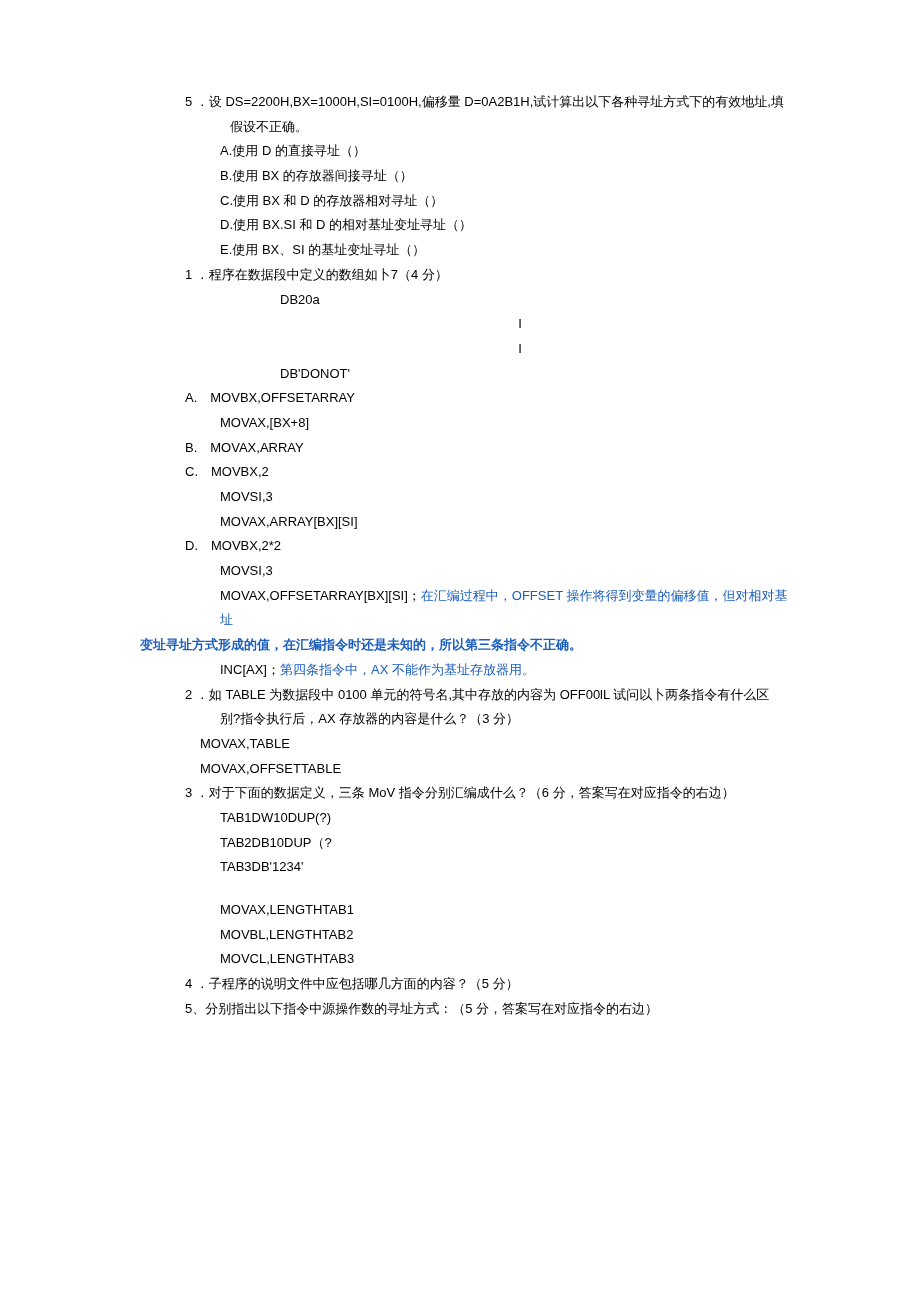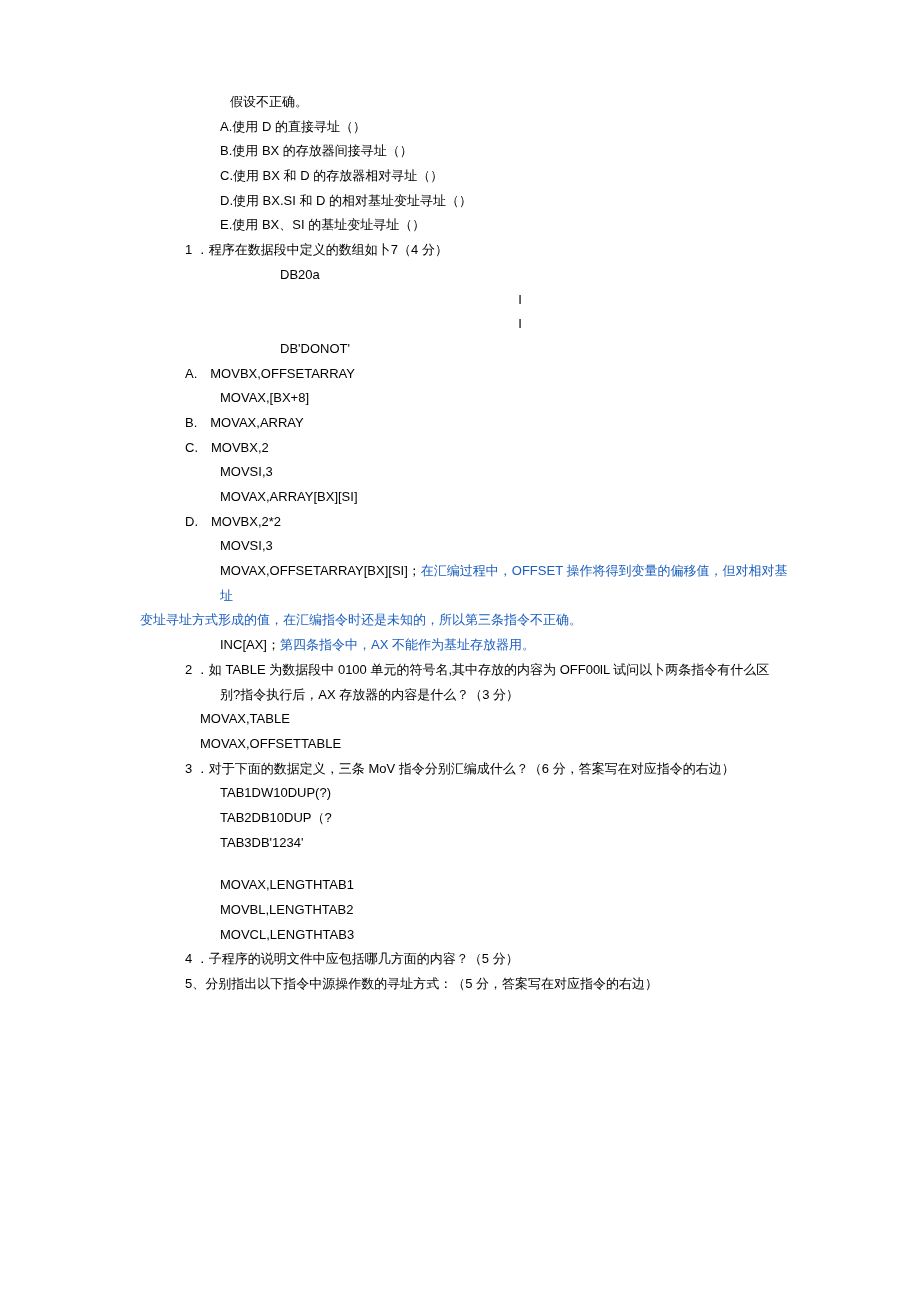--- a/index.html
+++ b/index.html
@@ -27,20 +27,23 @@
   .indent-opt-body { padding-left: 100px; }
   .blue { color: #1b5ebf; }
   .indent-mov { padding-left: 80px; }
   .row { display: block; }
 </style>
 </head>
 <body>
 
 <div class="page">
 
+  <div class="row indent-q5">
+    <span>5 ．</span><span>设 DS=2200H,BX=1000H,SI=0100H,偏移量 D=0A2B1H,试计算出以下各种寻址方式下的有效地址,填</span>
+  </div>
   <div class="row indent-q5-body">假设不正确。</div>
   <div class="row indent-q5-opt">A.使用 D 的直接寻址（）</div>
   <div class="row indent-q5-opt">B.使用 BX 的存放器间接寻址（）</div>
   <div class="row indent-q5-opt">C.使用 BX 和 D 的存放器相对寻址（）</div>
   <div class="row indent-q5-opt">D.使用 BX.SI 和 D 的相对基址变址寻址（）</div>
   <div class="row indent-q5-opt">E.使用 BX、SI 的基址变址寻址（）</div>
 
 
   <div class="row indent-q">
     <span>1 ．</span><span>程序在数据段中定义的数组如卜7（4 分）</span>
@@ -57,21 +60,21 @@
 
   <div class="row indent-opt">C.　MOVBX,2</div>
   <div class="row indent-opt-body">MOVSI,3</div>
   <div class="row indent-opt-body">MOVAX,ARRAY[BX][SI]</div>
 
   <div class="row indent-opt">D.　MOVBX,2*2</div>
   <div class="row indent-opt-body">MOVSI,3</div>
   <div class="row indent-opt-body">
     <span>MOVAX,OFFSETARRAY[BX][SI]；</span><span class="blue">在汇编过程中，OFFSET 操作将得到变量的偏移值，但对相对基址</span>
   </div>
-  <div class="row blue" style="padding-left:20px;">变址寻址方式形成的值，在汇编指令时还是未知的，所以第三条指令不正确。</div>
+  <div class="row blue" style="padding-left:20px;font-weight:bold;">变址寻址方式形成的值，在汇编指令时还是未知的，所以第三条指令不正确。</div>
   <div class="row indent-opt-body">
     <span>INC[AX]；</span><span class="blue">第四条指令中，AX 不能作为基址存放器用。</span>
   </div>
 
   <div class="row indent-q">
     <span>2 ．</span><span>如 TABLE 为数据段中 0100 单元的符号名,其中存放的内容为 OFF00lL 试问以卜两条指令有什么区</span>
   </div>
   <div class="row" style="padding-left:100px;">别?指令执行后，AX 存放器的内容是什么？（3 分）</div>
   <div class="row indent-mov">MOVAX,TABLE</div>
   <div class="row indent-mov">MOVAX,OFFSETTABLE</div>

